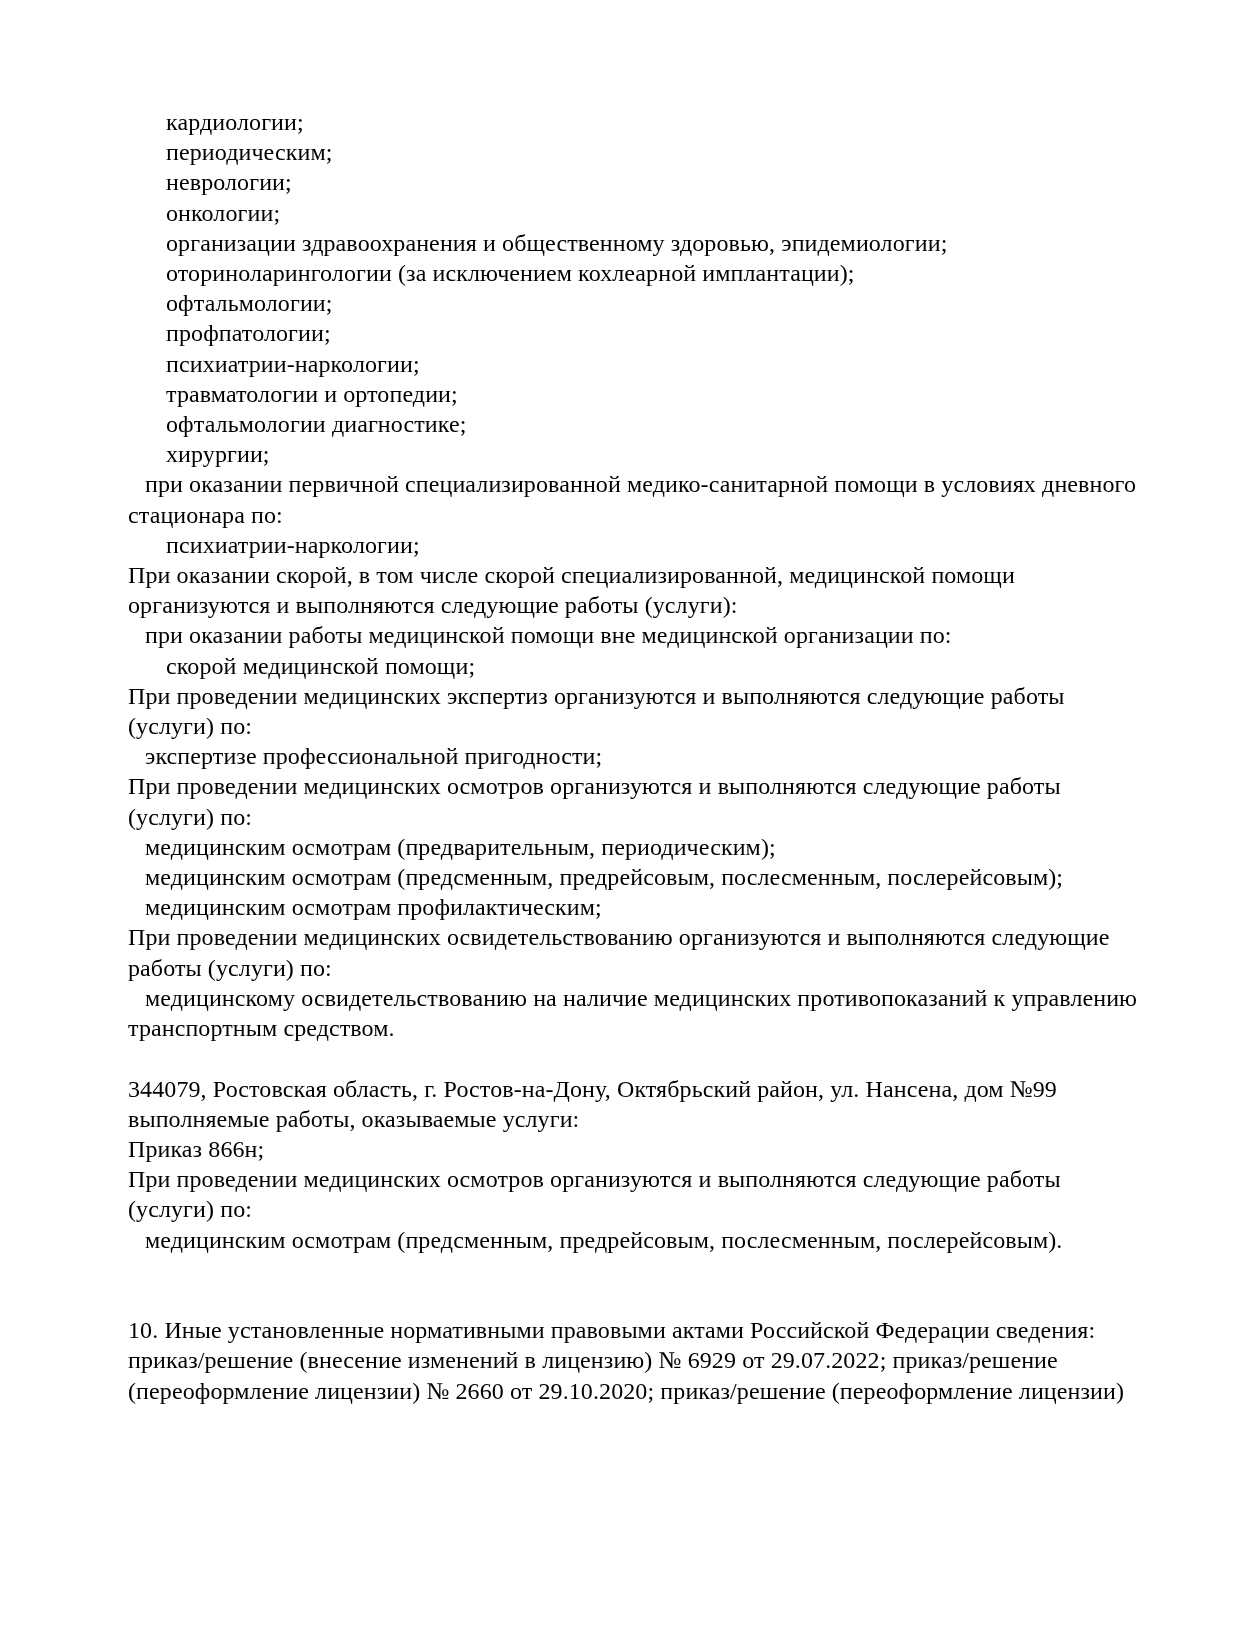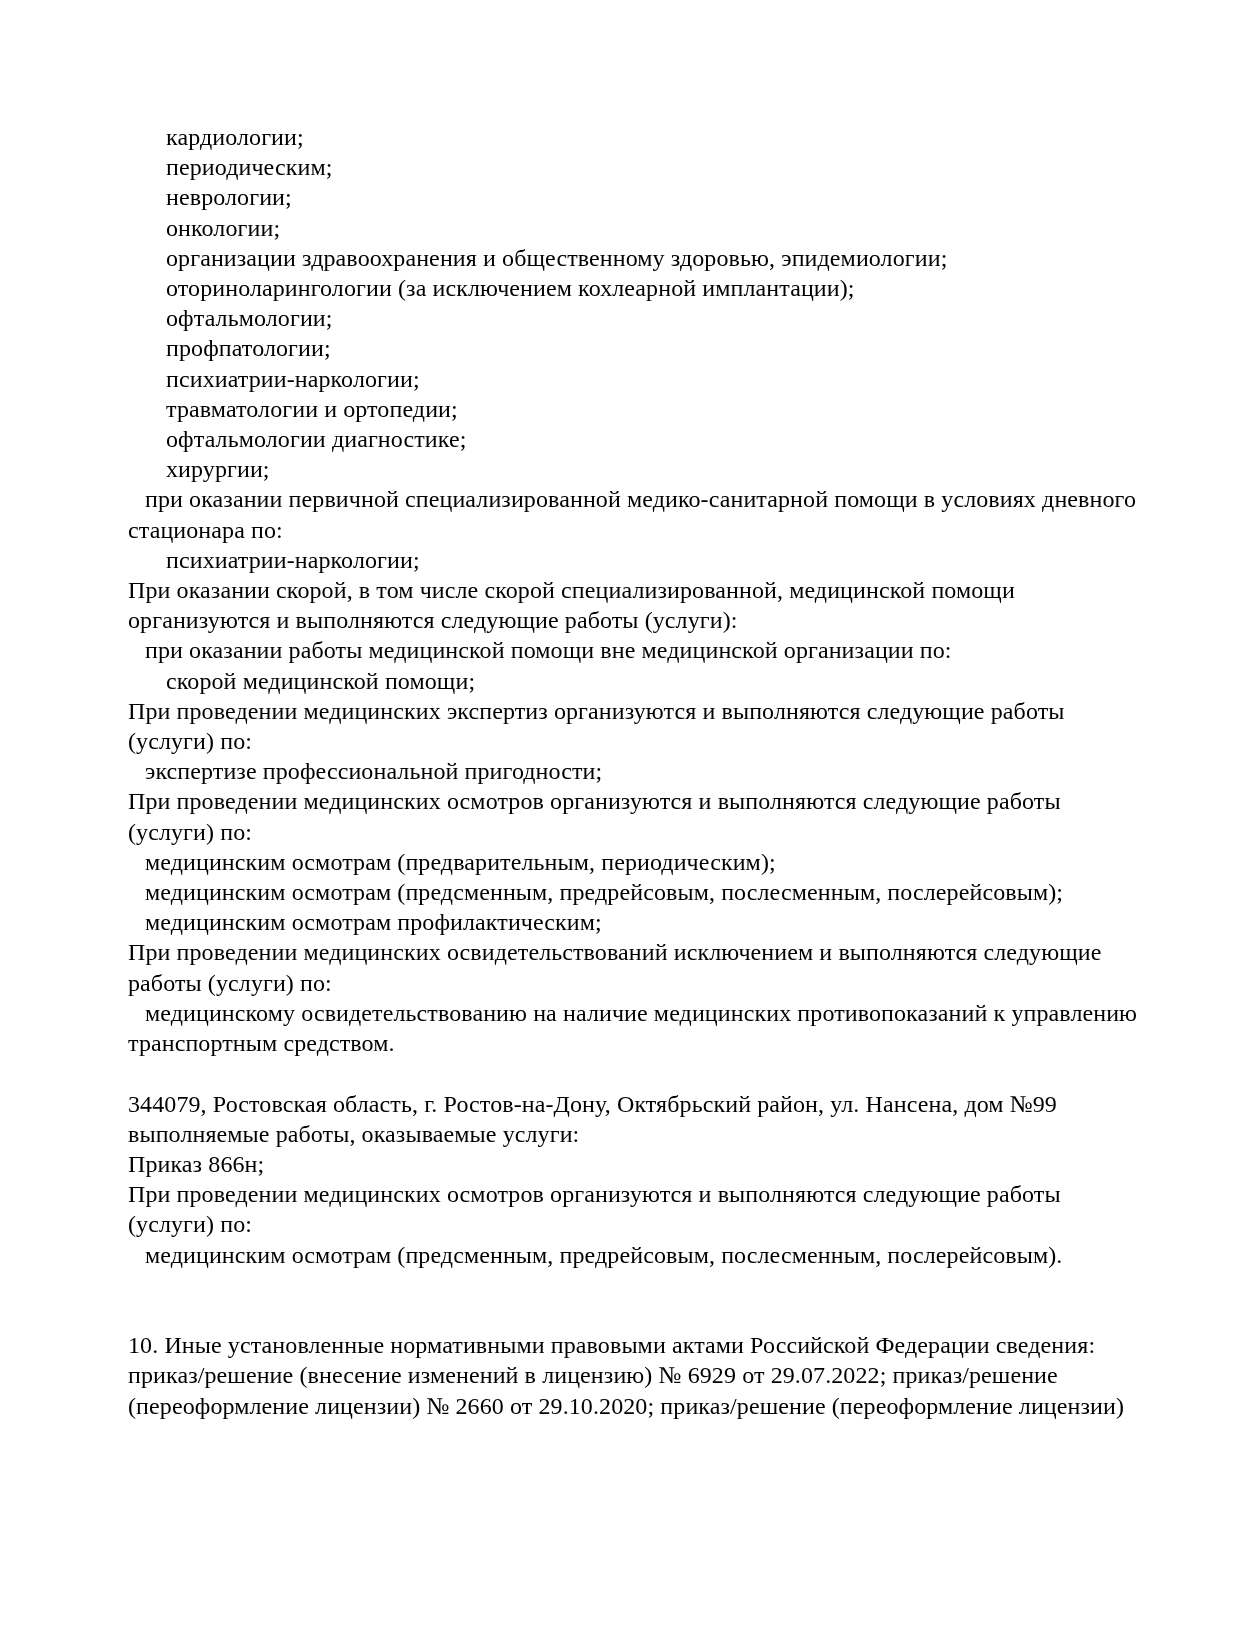--- a/index.html
+++ b/index.html
@@ -21,21 +21,20 @@
     background: #ffffff;
   }
   .doc-body {
     position: absolute;
     top: 107px;
     left: 128px;
     width: 1060px;
     font-size: 24px;
     line-height: 30.2px;
     letter-spacing: 0.1px;
-    margin-top: 15px;
   }
   .line {
     white-space: nowrap;
   }
   .indent-0 { padding-left: 0; }
   .indent-1 { padding-left: 17px; }
   .indent-2 { padding-left: 38px; }
   .blank { min-height: 30.2px; }
 </style>
 </head>
@@ -63,21 +62,21 @@
       <div class="line indent-1">при оказании работы медицинской помощи вне медицинской организации по:</div>
       <div class="line indent-2">скорой медицинской помощи;</div>
       <div class="line indent-0">При проведении медицинских экспертиз организуются и выполняются следующие работы</div>
       <div class="line indent-0">(услуги) по:</div>
       <div class="line indent-1">экспертизе профессиональной пригодности;</div>
       <div class="line indent-0">При проведении медицинских осмотров организуются и выполняются следующие работы</div>
       <div class="line indent-0">(услуги) по:</div>
       <div class="line indent-1">медицинским осмотрам (предварительным, периодическим);</div>
       <div class="line indent-1">медицинским осмотрам (предсменным, предрейсовым, послесменным, послерейсовым);</div>
       <div class="line indent-1">медицинским осмотрам профилактическим;</div>
-      <div class="line indent-0">При проведении медицинских освидетельствований исключением и выполняются следующие</div>
+      <div class="line indent-0">При проведении медицинских освидетельствованию организуются и выполняются следующие</div>
       <div class="line indent-0">работы (услуги) по:</div>
       <div class="line indent-1">медицинскому освидетельствованию на наличие медицинских противопоказаний к управлению</div>
       <div class="line indent-0">транспортным средством.</div>
       <div class="line indent-0 blank">&nbsp;</div>
       <div class="line indent-0">344079, Ростовская область, г. Ростов-на-Дону, Октябрьский район, ул. Нансена, дом №99</div>
       <div class="line indent-0">выполняемые работы, оказываемые услуги:</div>
       <div class="line indent-0">Приказ 866н;</div>
       <div class="line indent-0">При проведении медицинских осмотров организуются и выполняются следующие работы</div>
       <div class="line indent-0">(услуги) по:</div>
       <div class="line indent-1">медицинским осмотрам (предсменным, предрейсовым, послесменным, послерейсовым).</div>

